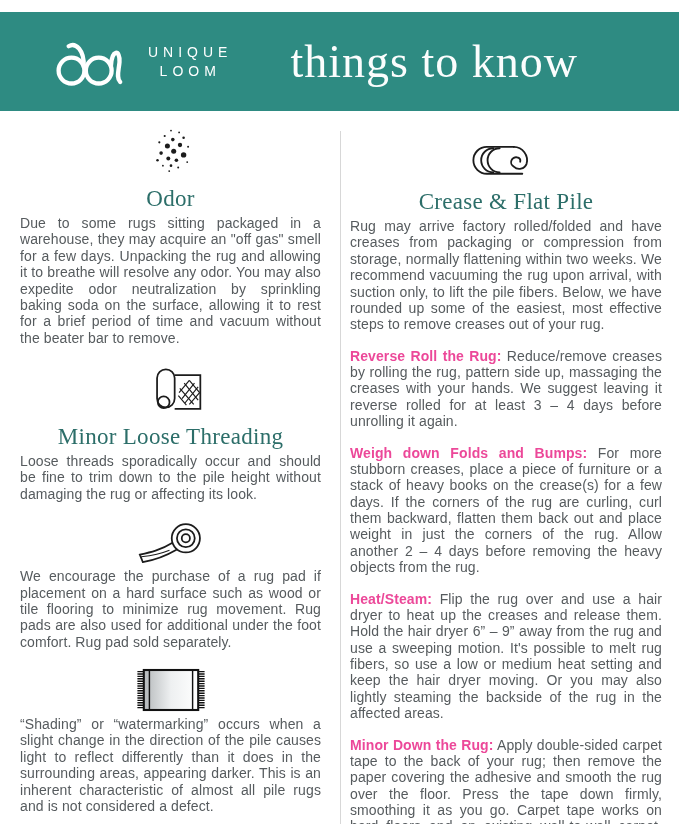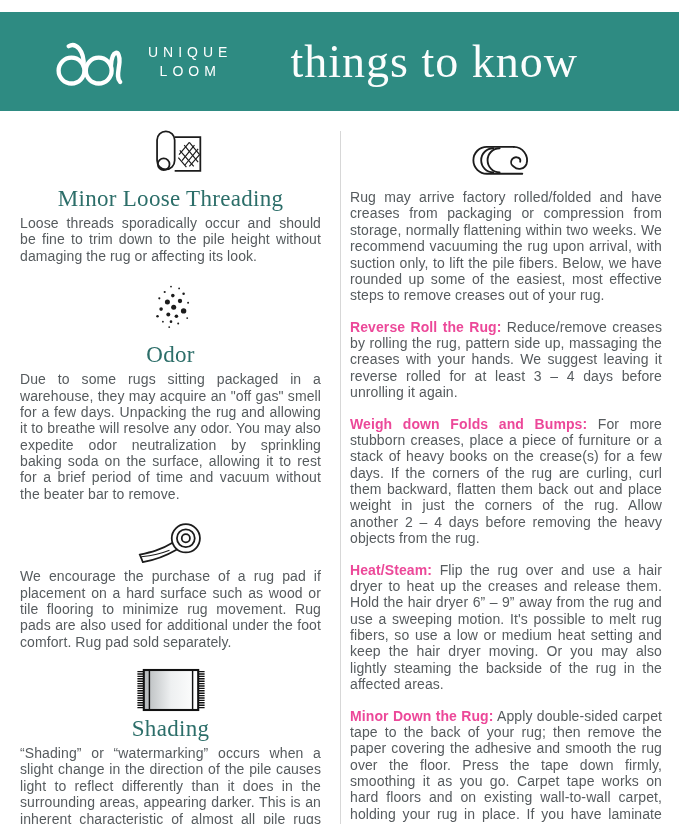--- a/index.html
+++ b/index.html
@@ -125,36 +125,20 @@
         <div>UNIQUE</div>
         <div>LOOM</div>
       </div>
     </div>
     <div class="header-title">things to know</div>
   </div>
 
   <div class="content">
 
     <div class="col-left">
-
-      <div class="section">
-        <div class="icon-wrap">
-          <svg width="66" height="56" viewBox="0 0 90 70" fill="none" stroke="#1c1c1c" stroke-width="2.4">
-            <rect x="26" y="4" width="24" height="52" rx="12"></rect>
-            <circle cx="35" cy="49" r="8"></circle>
-            <path d="M50,12 H85 V58 H50"></path>
-            <g stroke-width="1.6">
-              <path d="M56,36 L70,19 M60,44 L77,23 M64,50 L82,28 M70,52 L84,36"></path>
-              <path d="M70,19 L84,36 M63,23 L82,46 M57,30 L76,52 M55,40 L66,53"></path>
-            </g>
-          </svg>
-        </div>
-        <h2>Minor Loose Threading</h2>
-        <p class="body-text">Loose threads sporadically occur and should be fine to trim down to the pile height without damaging the rug or affecting its look.</p>
-      </div>
 
       <div class="section">
         <div class="icon-wrap">
           <svg width="54" height="54" viewBox="0 0 60 60" fill="#1c1c1c">
             <circle cx="30" cy="4" r="1"></circle>
               <circle cx="39" cy="6" r="1"></circle>
             <circle cx="23" cy="10" r="1.2"></circle>
               <circle cx="44" cy="12" r="1.4"></circle>
             <circle cx="32" cy="14" r="2"></circle>
               <circle cx="17" cy="17" r="1.2"></circle>
@@ -172,20 +156,36 @@
               <circle cx="21" cy="43" r="1"></circle>
             <circle cx="38" cy="45" r="1.1"></circle>
               <circle cx="28" cy="49" r="1"></circle>
           </svg>
         </div>
         <h2>Odor</h2>
         <p class="body-text">Due to some rugs sitting packaged in a warehouse, they may acquire an "off gas" smell for a few days. Unpacking the rug and allowing it to breathe will resolve any odor. You may also expedite odor neutralization by sprinkling baking soda on the surface, allowing it to rest for a brief period of time and vacuum without the beater bar to remove.</p>
       </div>
 
       <div class="section">
+        <div class="icon-wrap">
+          <svg width="66" height="56" viewBox="0 0 90 70" fill="none" stroke="#1c1c1c" stroke-width="2.4">
+            <rect x="26" y="4" width="24" height="52" rx="12"></rect>
+            <circle cx="35" cy="49" r="8"></circle>
+            <path d="M50,12 H85 V58 H50"></path>
+            <g stroke-width="1.6">
+              <path d="M56,36 L70,19 M60,44 L77,23 M64,50 L82,28 M70,52 L84,36"></path>
+              <path d="M70,19 L84,36 M63,23 L82,46 M57,30 L76,52 M55,40 L66,53"></path>
+            </g>
+          </svg>
+        </div>
+        <h2>Minor Loose Threading</h2>
+        <p class="body-text">Loose threads sporadically occur and should be fine to trim down to the pile height without damaging the rug or affecting its look.</p>
+      </div>
+
+      <div class="section">
         <div class="icon-wrap short">
           <svg width="78" height="46" viewBox="0 0 104 62" fill="none" stroke="#1c1c1c" stroke-width="2.4">
             <circle cx="72" cy="26" r="19"></circle>
             <circle cx="72" cy="26" r="12"></circle>
             <circle cx="72" cy="26" r="5.5"></circle>
             <path d="M54,32 C38,42 24,45 10,48 L14,58 C32,55 48,48 60,41"></path>
             <path d="M12,51 C28,49 40,46 50,42" stroke-width="1.4"></path>
           </svg>
         </div>
         <p class="body-text">We encourage the purchase of a rug pad if placement on a hard surface such as wood or tile flooring to minimize rug movement. Rug pads are also used for additional under the foot comfort. Rug pad sold separately.</p>
@@ -201,39 +201,39 @@
                 <stop offset="1" stop-color="#ffffff"></stop>
               </linearGradient>
             </defs>
             <rect x="16" y="6" width="68" height="50" fill="url(#shadegrad)" stroke="#111" stroke-width="2.6"></rect>
             <line x1="23" y1="6" x2="23" y2="56" stroke="#111" stroke-width="1.8"></line>
             <line x1="77" y1="6" x2="77" y2="56" stroke="#111" stroke-width="1.8"></line>
             <path stroke="#111" stroke-width="1.7" d="M8 8H16M8 11H16M8 14H16M8 17H16M8 20H16M8 23H16M8 26H16M8 29H16M8 32H16M8 35H16M8 38H16M8 41H16M8 44H16M8 47H16M8 50H16M8 53H16"></path>
             <path stroke="#111" stroke-width="1.7" d="M84 8H92M84 11H92M84 14H92M84 17H92M84 20H92M84 23H92M84 26H92M84 29H92M84 32H92M84 35H92M84 38H92M84 41H92M84 44H92M84 47H92M84 50H92M84 53H92"></path>
           </svg>
         </div>
-        <h2>Shading</h2>
         <p class="body-text">“Shading” or “watermarking” occurs when a slight change in the direction of the pile causes light to reflect differently than it does in the surrounding areas, appearing darker. This is an inherent characteristic of almost all pile rugs and is not considered a defect.</p>
       </div>
 
     </div>
 
     <div class="divider"></div>
 
     <div class="col-right">
 
       <div class="section section-head">
         <div class="icon-wrap">
           <svg width="78" height="38" viewBox="0 0 110 52" fill="none" stroke="#1c1c1c" stroke-width="2.6" stroke-linecap="round">
             <path d="M66,6 L28,6 A19,19 0 0 0 28,44 L78,44"></path>
             <path d="M37,8 A17,17 0 0 0 37,42"></path>
             <path d="M46,8 A17,17 0 0 0 46,42"></path>
             <path d="M66,6 A19,19 0 0 1 84,30 A11,11 0 0 1 66,34 A7,7 0 0 1 71,21 A4.5,4.5 0 0 1 75,27"></path>
           </svg>
         </div>
+        <h2>Crease &amp; Flat Pile</h2>
         <p class="body-text">Rug may arrive factory rolled/folded and have creases from packaging or compression from storage, normally flattening within two weeks. We recommend vacuuming the rug upon arrival, with suction only, to lift the pile fibers. Below, we have rounded up some of the easiest, most effective steps to remove creases out of your rug.</p>
       </div>
 
       <p class="para">
         <strong>Reverse Roll the Rug:</strong>
         <span>Reduce/remove creases by rolling the rug, pattern side up, massaging the creases with your hands. We suggest leaving it reverse rolled for at least 3 – 4 days before unrolling it again.</span>
       </p>
 
       <p class="para">
         <strong>Weigh down Folds and Bumps:</strong>

